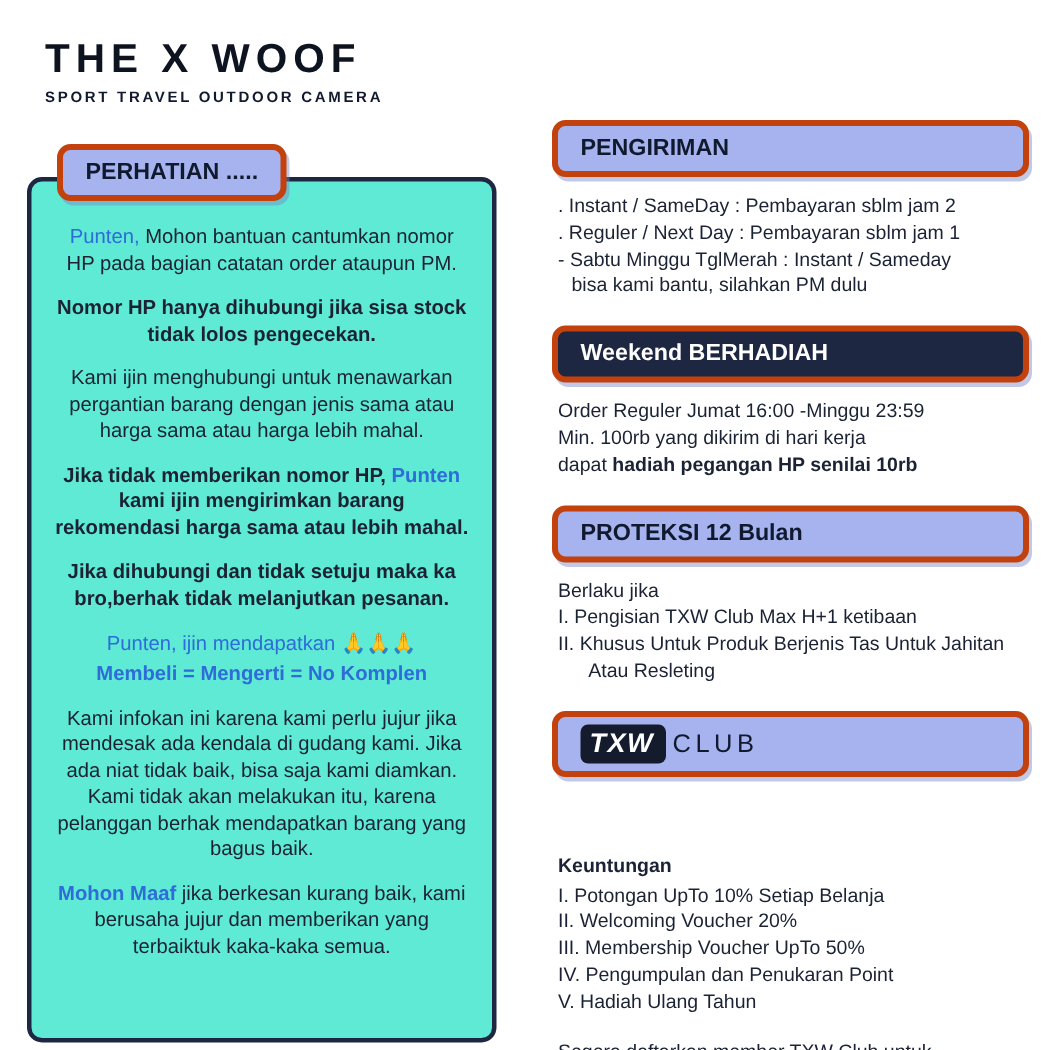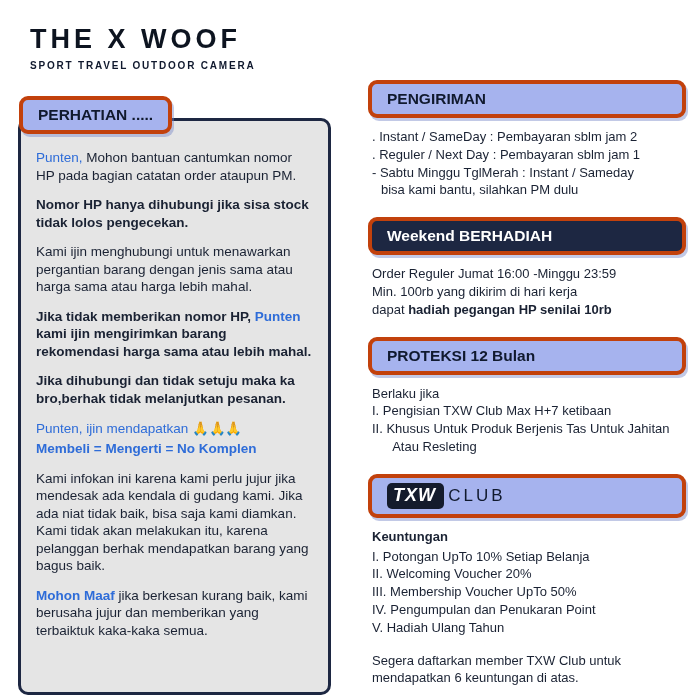--- a/index.html
+++ b/index.html
@@ -26,48 +26,49 @@
     border: 4px solid #c2410c;
     border-radius: 9px;
     padding: 6px 15px;
     font-weight: 700;
     font-size: 15.5px;
     color: #10192e;
     position: relative;
     z-index: 2;
     box-shadow: 2px 3px 0 rgba(120,135,200,.45);
   }
-  .pill.inline { display: inline-block; margin-left: 1px; }
+  .pill.inline { display: inline-block; margin-left: 20px; }
   .pill.full { display: block; width: 100%; }
   .pill.dark { background: #1d2742; color: #ffffff; }
 
   
   .left-body {
     margin-top: -16px;
-    background: #e5e5e5;
+    background: #5eead4;
     border: 3px solid #1d2742;
     border-radius: 10px;
     padding: 28px 15px 10px 15px;
     font-size: 13.5px;
     line-height: 1.3;
     min-height: 577px;
+    text-align: center;
   }
   .left-body p { margin: 0 0 12px 0; }
   .left-body p.tight { margin-bottom: 3px; }
 
   .bold { font-weight: 700; }
   .blue { color: #2e6cd8; }
 
   
   .rcard { margin-bottom: 16px; }
   .rbody { padding: 10px 2px 2px 4px; font-size: 13px; line-height: 1.37; }
   .rbody .line { margin: 0; }
   .hang { padding-left: 1.55em; text-indent: -1.55em; }
   .indent { padding-left: 9px; }
-  .section-sub { font-weight: 700; margin-bottom: 2px; }
+  .section-sub { font-weight: 700; margin-bottom: 2px; margin-top: 40px; }
   .club-footer { margin-top: 15px; }
 
   
   .club-pill { display: flex; align-items: center; gap: 10px; padding-top: 5px; padding-bottom: 5px; }
   .club-logo {
     display: inline-block;
     background: #141b2c;
     color: #ffffff;
     font-style: italic;
     font-weight: 800;
@@ -131,21 +132,21 @@
         <div class="line">Order Reguler Jumat 16:00 -Minggu 23:59</div>
         <div class="line">Min. 100rb yang dikirim di hari kerja</div>
         <div class="line"><span>dapat </span><span class="bold">hadiah pegangan HP senilai 10rb</span></div>
       </div>
     </div>
 
     <div class="rcard">
       <div class="pill full">PROTEKSI 12 Bulan</div>
       <div class="rbody">
         <div class="line">Berlaku jika</div>
-        <div class="line hang">I.  Pengisian TXW Club Max H+7 ketibaan</div>
+        <div class="line hang">I.  Pengisian TXW Club Max H+1 ketibaan</div>
         <div class="line hang">II. Khusus Untuk Produk Berjenis Tas Untuk Jahitan Atau Resleting</div>
       </div>
     </div>
 
     <div class="rcard">
       <div class="pill full club-pill">
         <span class="club-logo">TXW</span>
         <span class="club-word">CLUB</span>
       </div>
       <div class="rbody">

